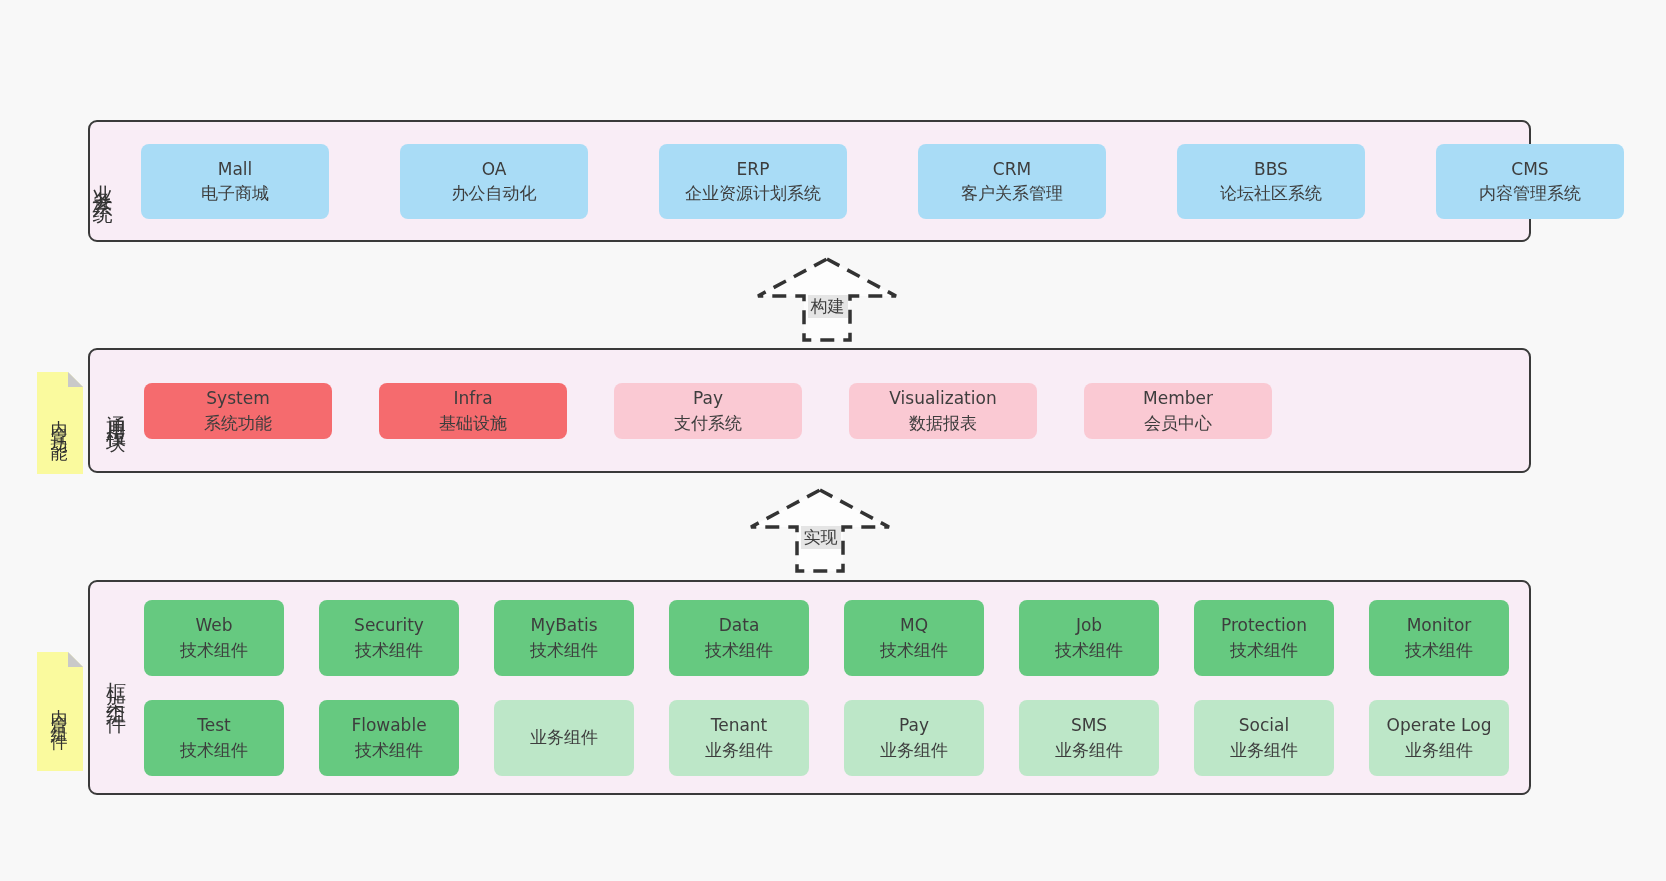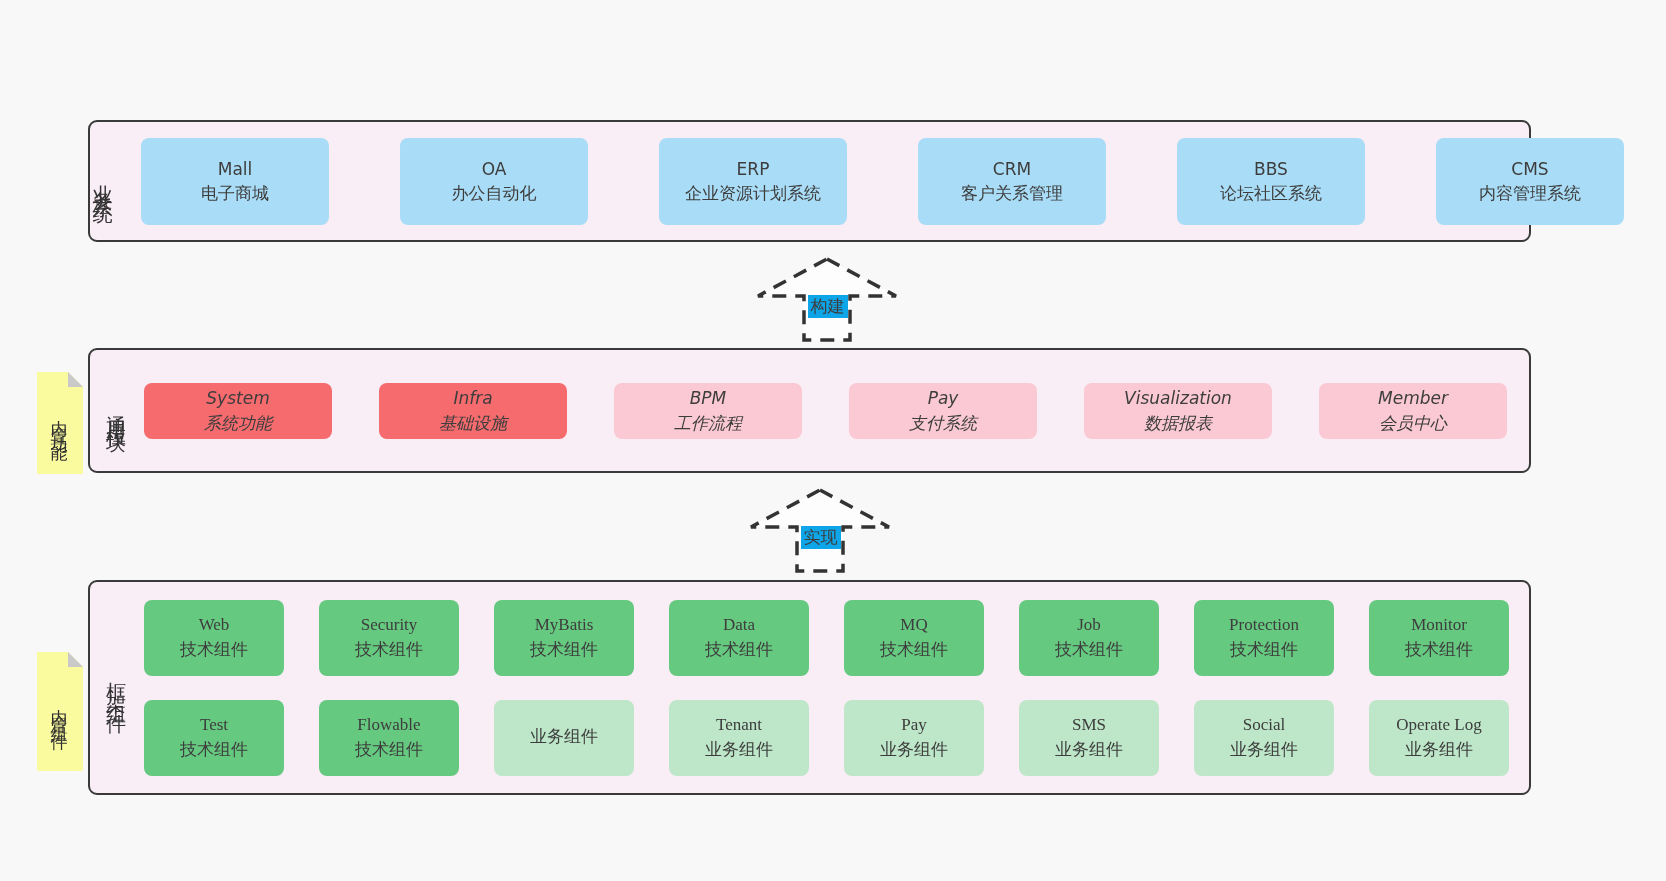--- a/index.html
+++ b/index.html
@@ -42,23 +42,23 @@
   #layer-framework .box-row { gap:35px; }
 
   
   .box {
     border-radius:8px;
     display:flex; flex-direction:column; align-items:center; justify-content:center;
     text-align:center; font-size:17px; line-height:1.42;
     box-sizing:border-box; padding:4px 6px;
   }
   .box.wide   { width:188px; }
-  #layer-business .box { height:87px;margin-left:24px; }
-  #layer-modules  .box { height:56px;font-style:italic; }
-  .box.narrow { width:140px; height:76px;font-family:Liberation Serif, serif; }
+  #layer-business .box { height:75px;margin-left:24px; }
+  #layer-modules  .box { height:56px; }
+  .box.narrow { width:140px; height:76px; }
 
   .blue       { background:#a9dcf6; }
   .red        { background:#f56b6e; }
   .pink       { background:#fac9d3; }
   .green      { background:#66c980; }
   .lightgreen { background:#bde7c8; }
 
   
   .sticky {
     position:absolute; left:37px; width:46px;
@@ -77,21 +77,21 @@
   #sticky-modules   { top:372px; height:102px; }
   #sticky-framework { top:652px; height:119px; }
 
   
   .arrow { position:absolute; width:145px; height:88px; }
   #arrow-build     { left:755px; top:256px; }
   #arrow-implement { left:748px; top:487px; }
   .arrow svg { display:block; }
   .arrow-label {
     position:absolute; left:50%; top:39px; transform:translateX(-50%);
-    background:#0ea5e9; padding:0 3px;
+    background:#e5e5e5; padding:0 3px;
     font-size:17px; color:#3d3d3d; white-space:nowrap;
   }
 </style>
 </head>
 <body>
 
 <div class="layer" id="layer-business">
   <div class="layer-label">
     <span>业务系统</span>
   </div>
@@ -143,24 +143,20 @@
     <div class="box-row">
       <div class="box wide red">
         <div>System</div>
         <div>系统功能</div>
       </div>
       <div class="box wide red">
         <div>Infra</div>
         <div>基础设施</div>
       </div>
       <div class="box wide pink">
-        <div>BPM</div>
-        <div>工作流程</div>
-      </div>
-      <div class="box wide pink">
         <div>Pay</div>
         <div>支付系统</div>
       </div>
       <div class="box wide pink">
         <div>Visualization</div>
         <div>数据报表</div>
       </div>
       <div class="box wide pink">
         <div>Member</div>
         <div>会员中心</div>

